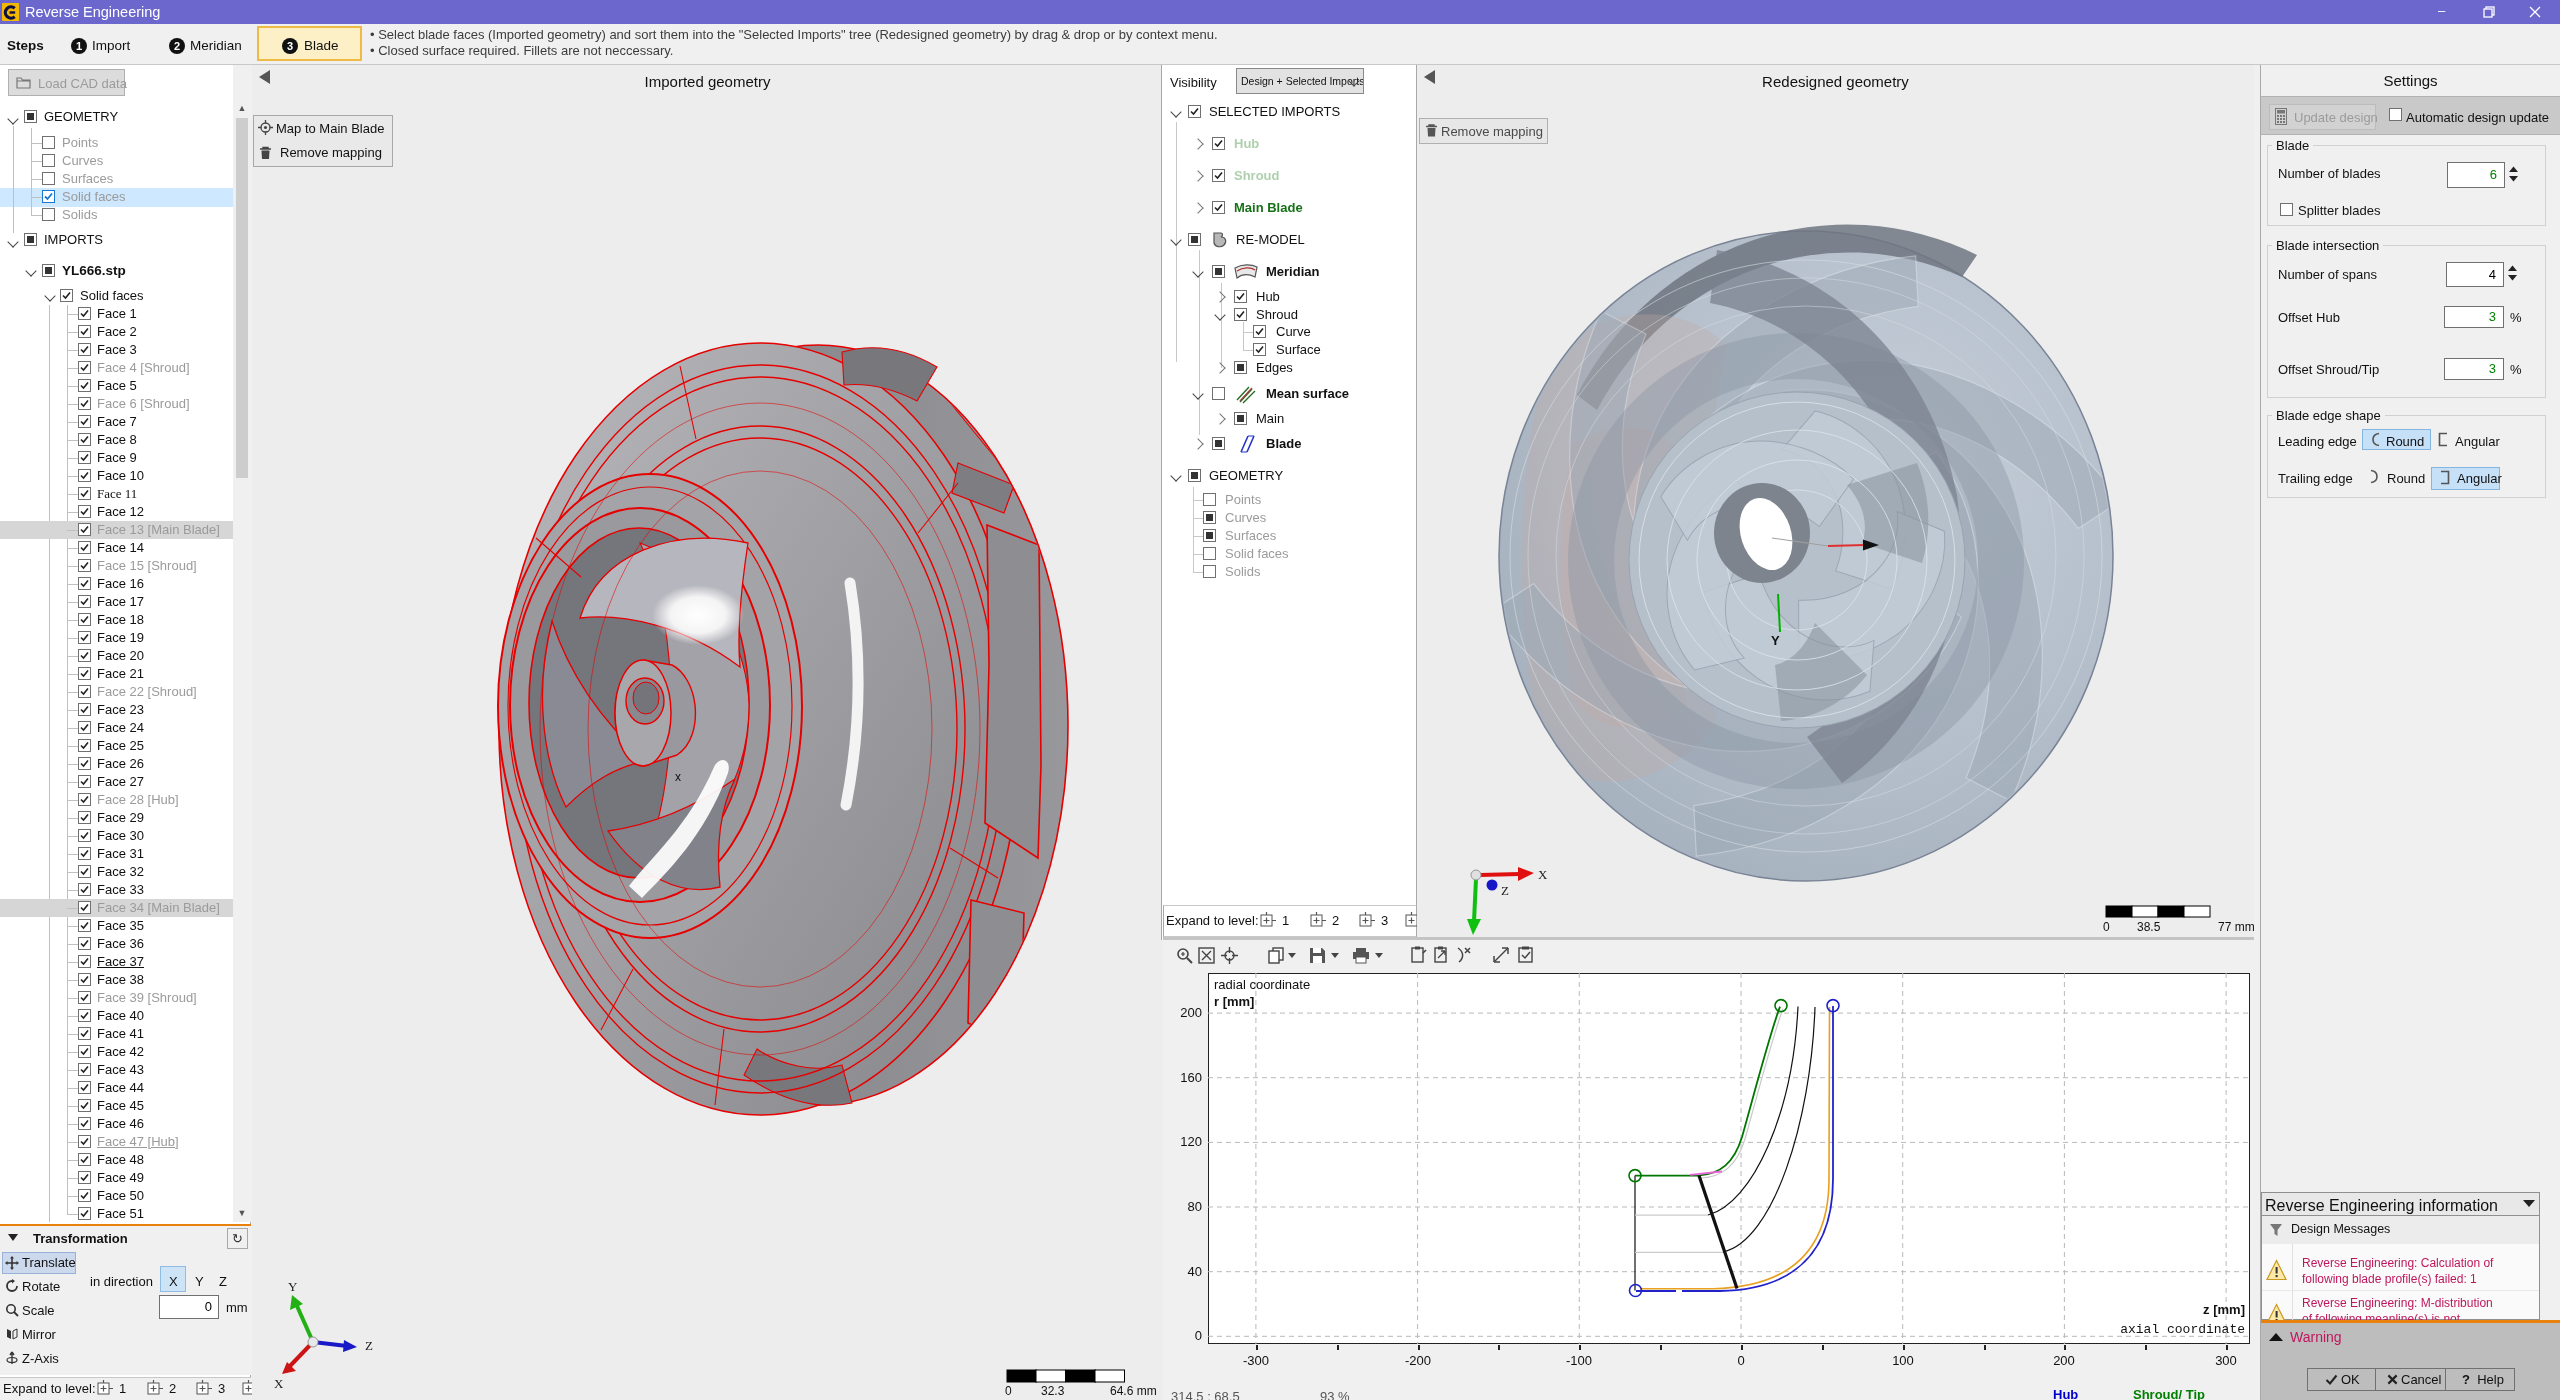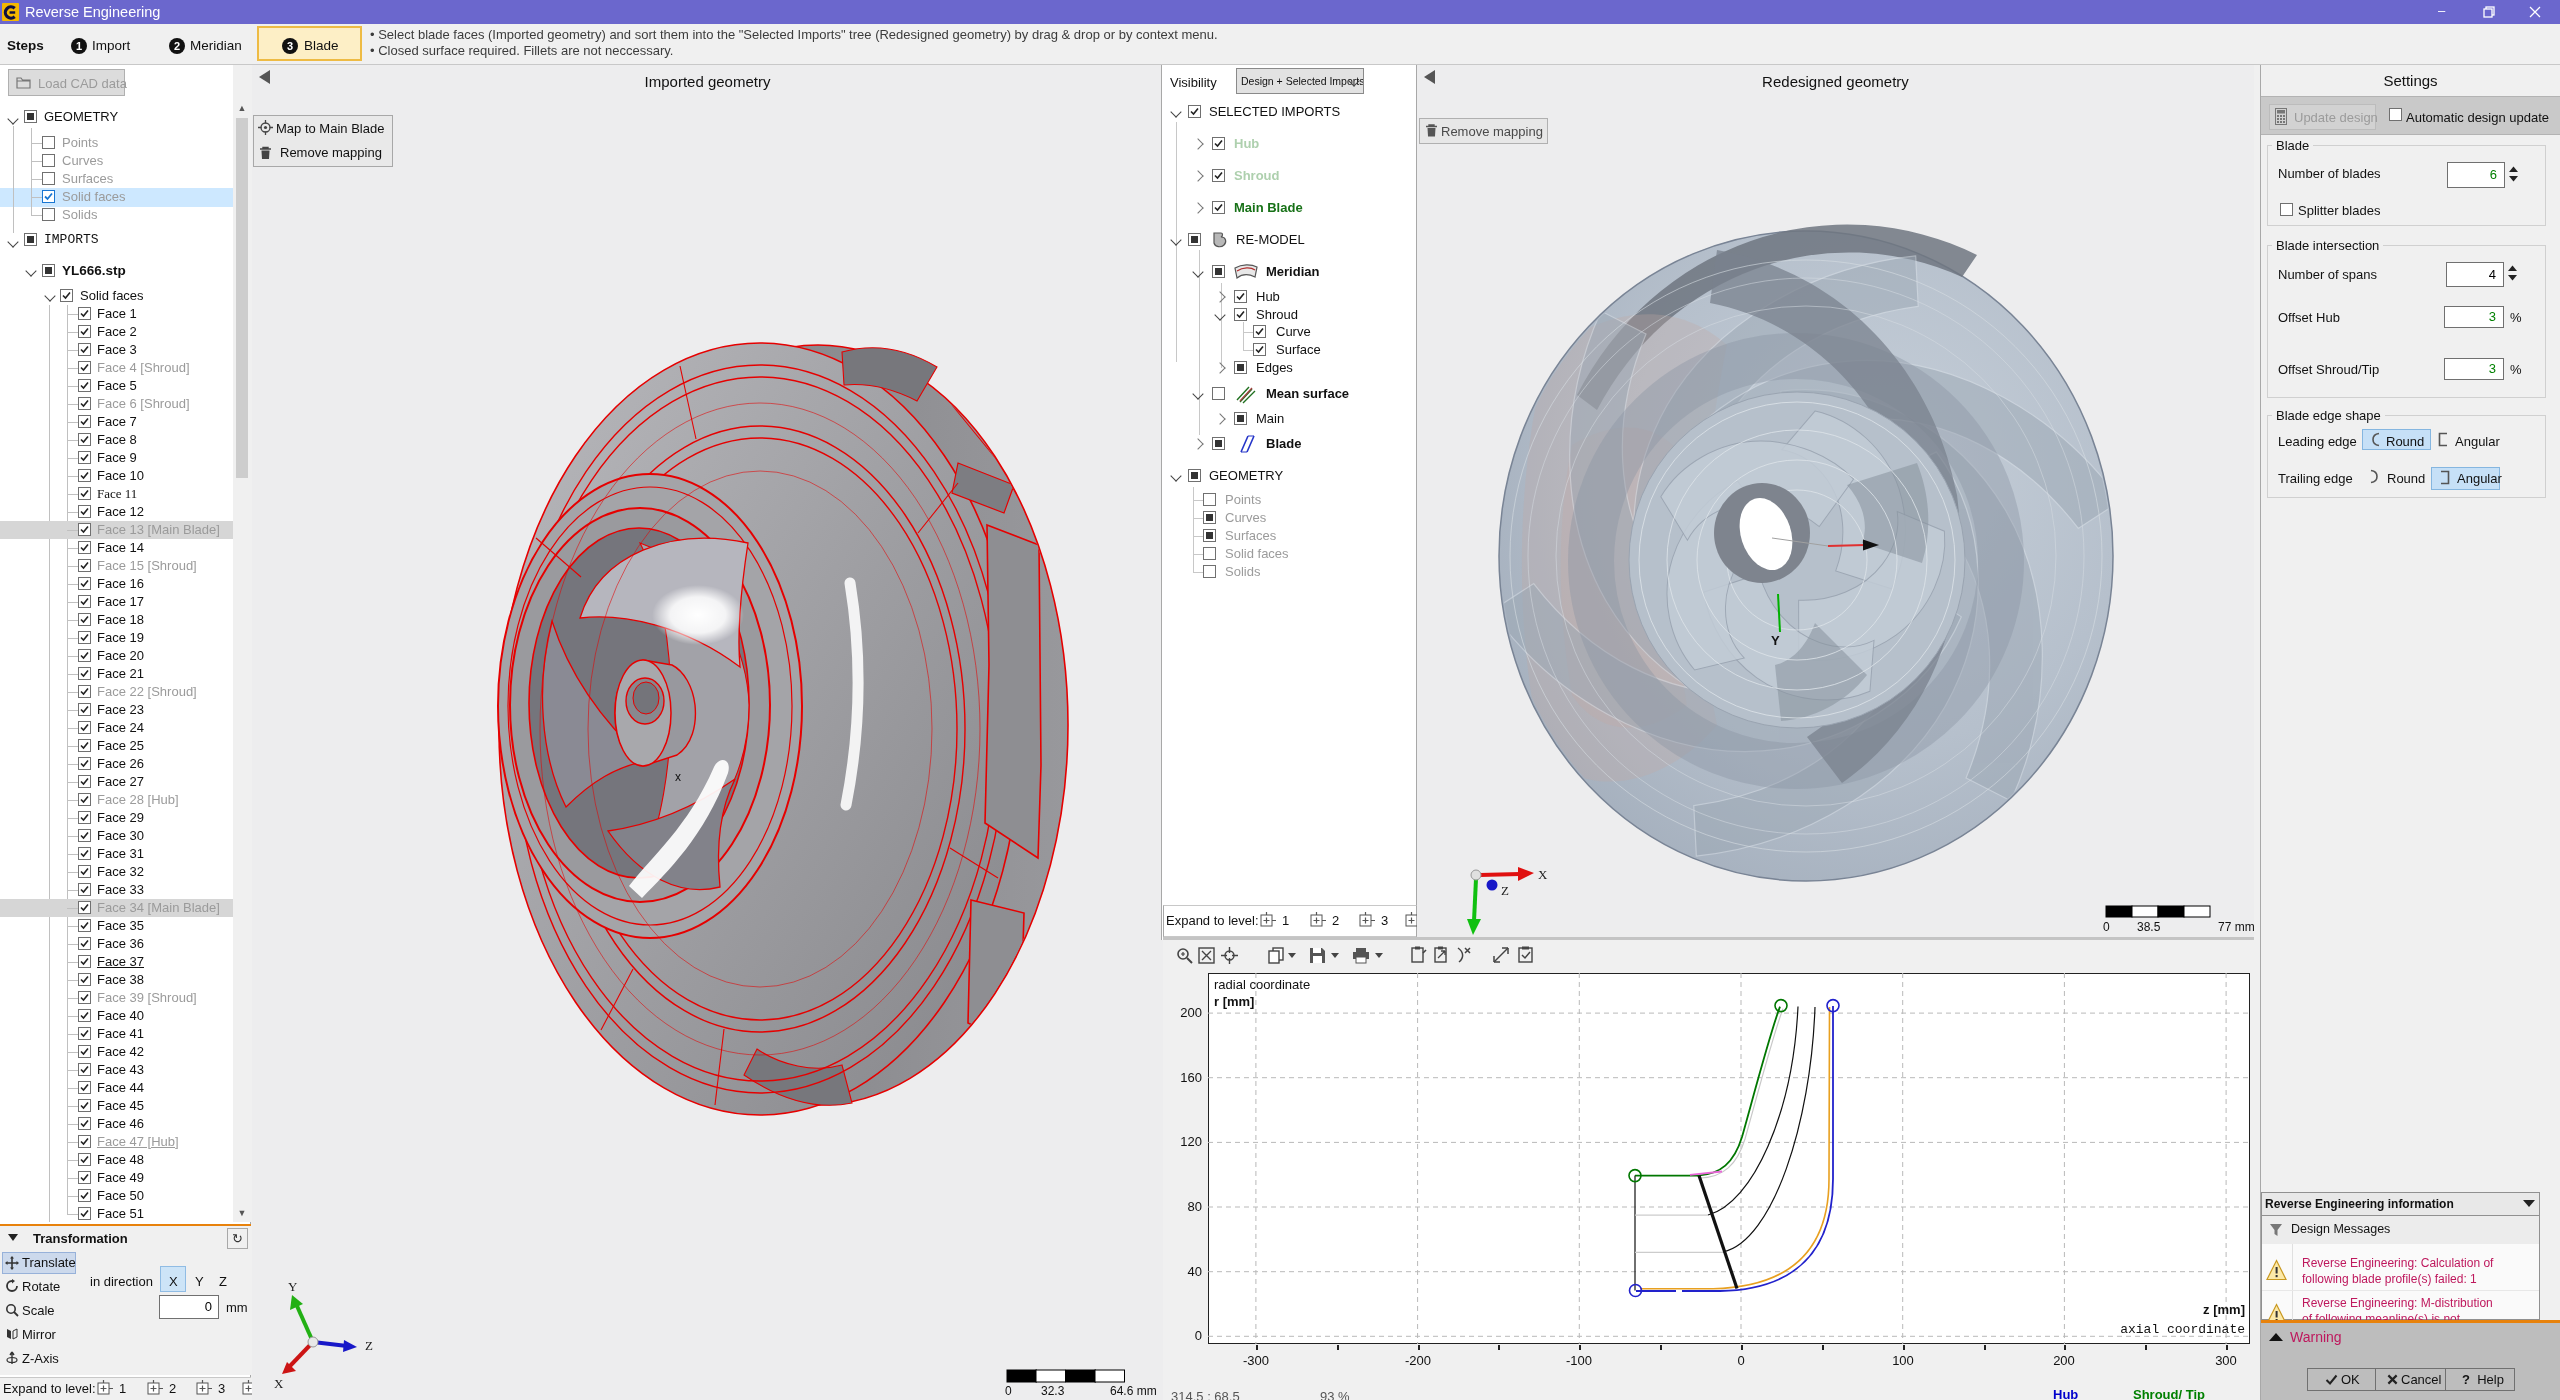--- a/index.html
+++ b/index.html
@@ -92,21 +92,21 @@
     </svg>
   </div>
 <div class="row gray" style="left:62px;top:189px;">Solid faces</div>
 <div class="tl" style="left:31px;top:215px;width:11px;height:1px;"></div>
 <div class="cb" style="left:42px;top:208px;border-color:#707070;"></div>
 <div class="row gray" style="left:62px;top:207px;">Solids</div>
 <div class="chev d" style="left:9px;top:238px;"></div>
 <div class="cb" style="left:24px;top:233px;border-color:#707070;">
     <span class="fil"></span>
   </div>
-<div class="row " style="left:44px;top:232px;font-family:Liberation Mono, monospace;">IMPORTS</div>
+<div class="row " style="left:44px;top:232px;">IMPORTS</div>
 <div class="chev d" style="left:27px;top:267px;"></div>
 <div class="cb" style="left:42px;top:264px;border-color:#707070;">
     <span class="fil"></span>
   </div>
 <div class="row " style="left:62px;top:263px;font-weight:bold;font-size:13.5px;">YL666.stp</div>
 <div class="chev d" style="left:46px;top:292px;"></div>
 <div class="cb" style="left:60px;top:289px;border-color:#707070;">
     <svg style="position:absolute;left:0;top:0" width="11" height="11" viewBox="0 0 11 11">
       <path d="M2 5.5 L4.5 8 L9 2.5" stroke="#222" stroke-width="1.6" fill="none"></path>
     </svg>
@@ -1064,21 +1064,21 @@
     <path d="M2 1.5 C10 2.5 10 12.5 2 13.5" stroke="#555" stroke-width="1.6" fill="none"></path>
   </svg>
 <div class="row " style="left:2387px;top:471px;">Round</div>
 <div class="selbtn" style="left:2431px;top:467px;width:69px;height:23px;"></div>
 <svg class="abs" style="left:2439px;top:470px" width="13" height="15" viewBox="0 0 13 15">
     <path d="M2 1.5 H9.5 V13.5 H2" stroke="#555" stroke-width="1.6" fill="none"></path>
   </svg>
 <div class="row " style="left:2457px;top:471px;">Angular</div>
 <div class="abs" style="left:2261px;top:1192px;width:279px;height:128px;background:#fafafa;border:1px solid #909090;"></div>
 <div class="abs" style="left:2261px;top:1192px;width:279px;height:24px;background:#e8e8e8;border:1px solid #909090;"></div>
-<div class="row " style="left:2265px;top:1197px;font-size:12px;font-weight:bold;">Reverse Engineering information</div>
+<div class="row " style="left:2265px;top:1197px;font-size:16px;">Reverse Engineering information</div>
 <div class="abs" style="left:2523px;top:1200px;width:0;height:0;border-left:6px solid transparent;border-right:6px solid transparent;border-top:7px solid #222;"></div>
 <div class="abs" style="left:2262px;top:1216px;width:277px;height:28px;background:#ececec;"></div>
 <svg class="abs" style="left:2269px;top:1223px" width="14" height="14" viewBox="0 0 14 14">
     <path d="M1 1 H13 L8.5 7 V13 L5.5 11 V7 Z" fill="#777"></path>
   </svg>
 <div class="row " style="left:2291px;top:1222px;font-size:12.5px;">Design Messages</div>
 <div class="abs" style="left:2292px;top:1244px;width:1px;height:76px;background:#e0e0e0;"></div>
 <svg class="abs" style="left:2266px;top:1259px" width="21" height="22" viewBox="0 0 21 22">
     <path d="M10.5 1.5 L20 20.5 H1 Z" fill="#fce9a8" stroke="#c89820" stroke-width="1.2"></path>
     <rect x="9.6" y="8" width="2" height="6.5" fill="#333"></rect>

